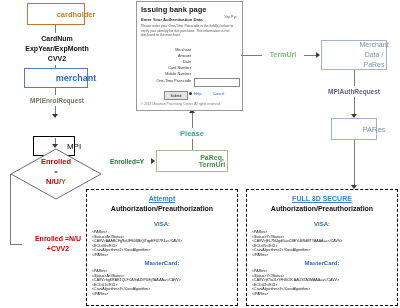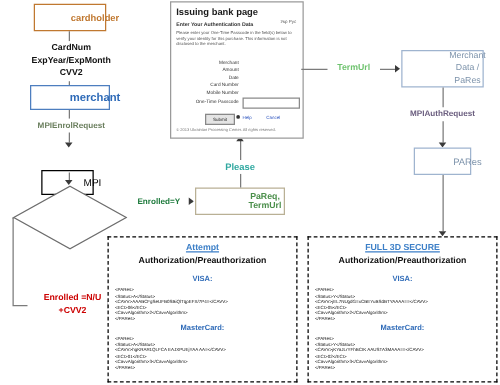--- a/index.html
+++ b/index.html
@@ -114,20 +114,25 @@
 
 <div class="node" id="mpi">MPI</div>
 
 <div class="line vline" style="left:55px;top:138px;height:6px;"></div>
 <div class="arrow arrow-d" style="left:52px;top:144px;"></div>
 
 <div id="diamondwrap">
   <svg id="diamond" viewBox="0 0 92 52">
     <polygon points="46,1 91,26 46,51 1,26" fill="#ffffff" stroke="#6d6d6d" stroke-width="1"></polygon>
   </svg>
+  <div id="dtext">
+    <div>Enrolled</div>
+    <div class="eq">=</div>
+    <div><span>N/U/</span><span class="y">Y</span></div>
+  </div>
 </div>
 
 <div class="line hline" style="left:102px;top:161px;width:52px;background:#1d7a3c;"></div>
 <div class="lbl" id="enrY">Enrolled=Y</div>
 <div class="arrow arrow-r" style="left:151px;top:158px;"></div>
 
 <div class="node" id="pareq">PaReq, TermUrl</div>
 
 <div class="line vline" style="left:192px;top:139px;height:11px;"></div>
 <div class="lbl" id="acsurl">Please</div>

